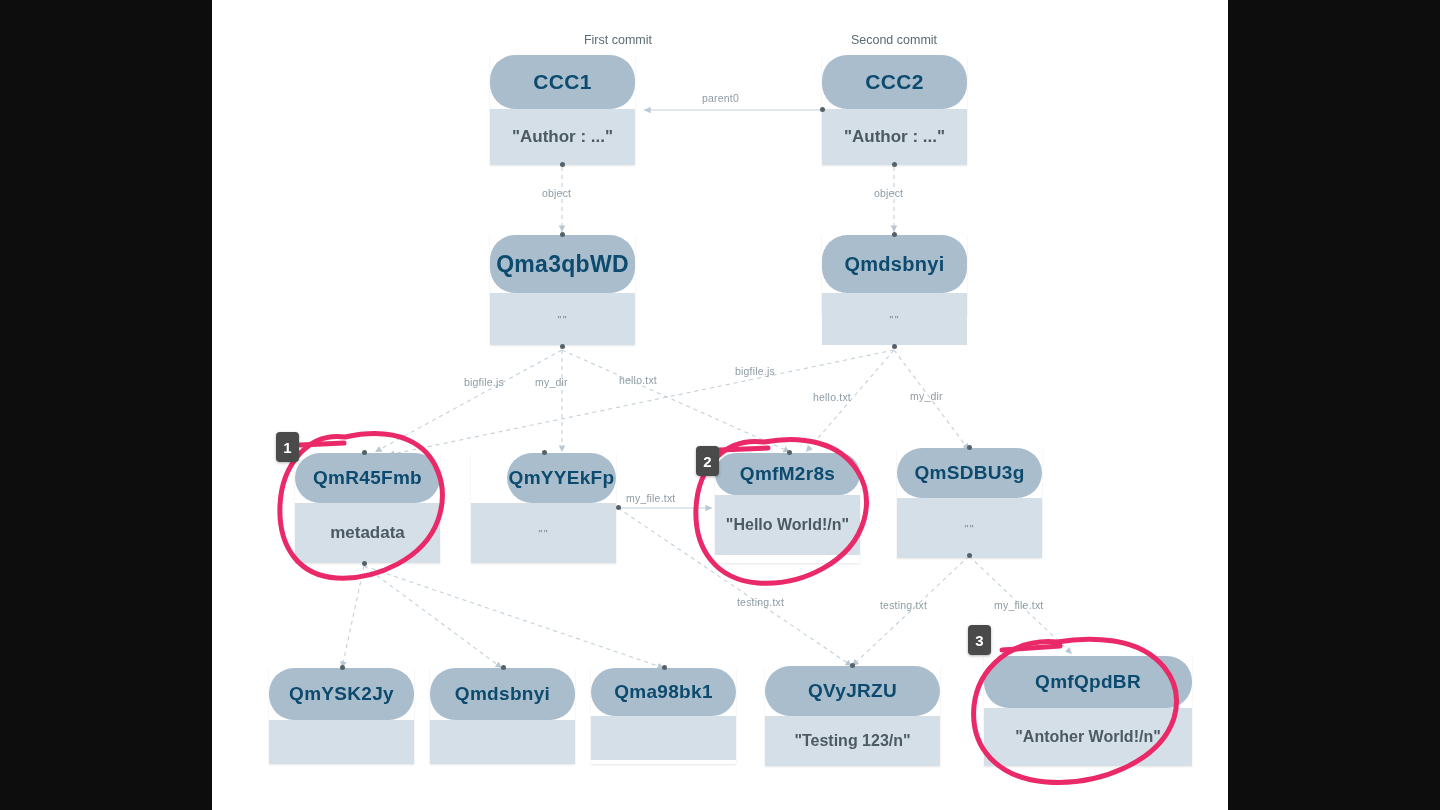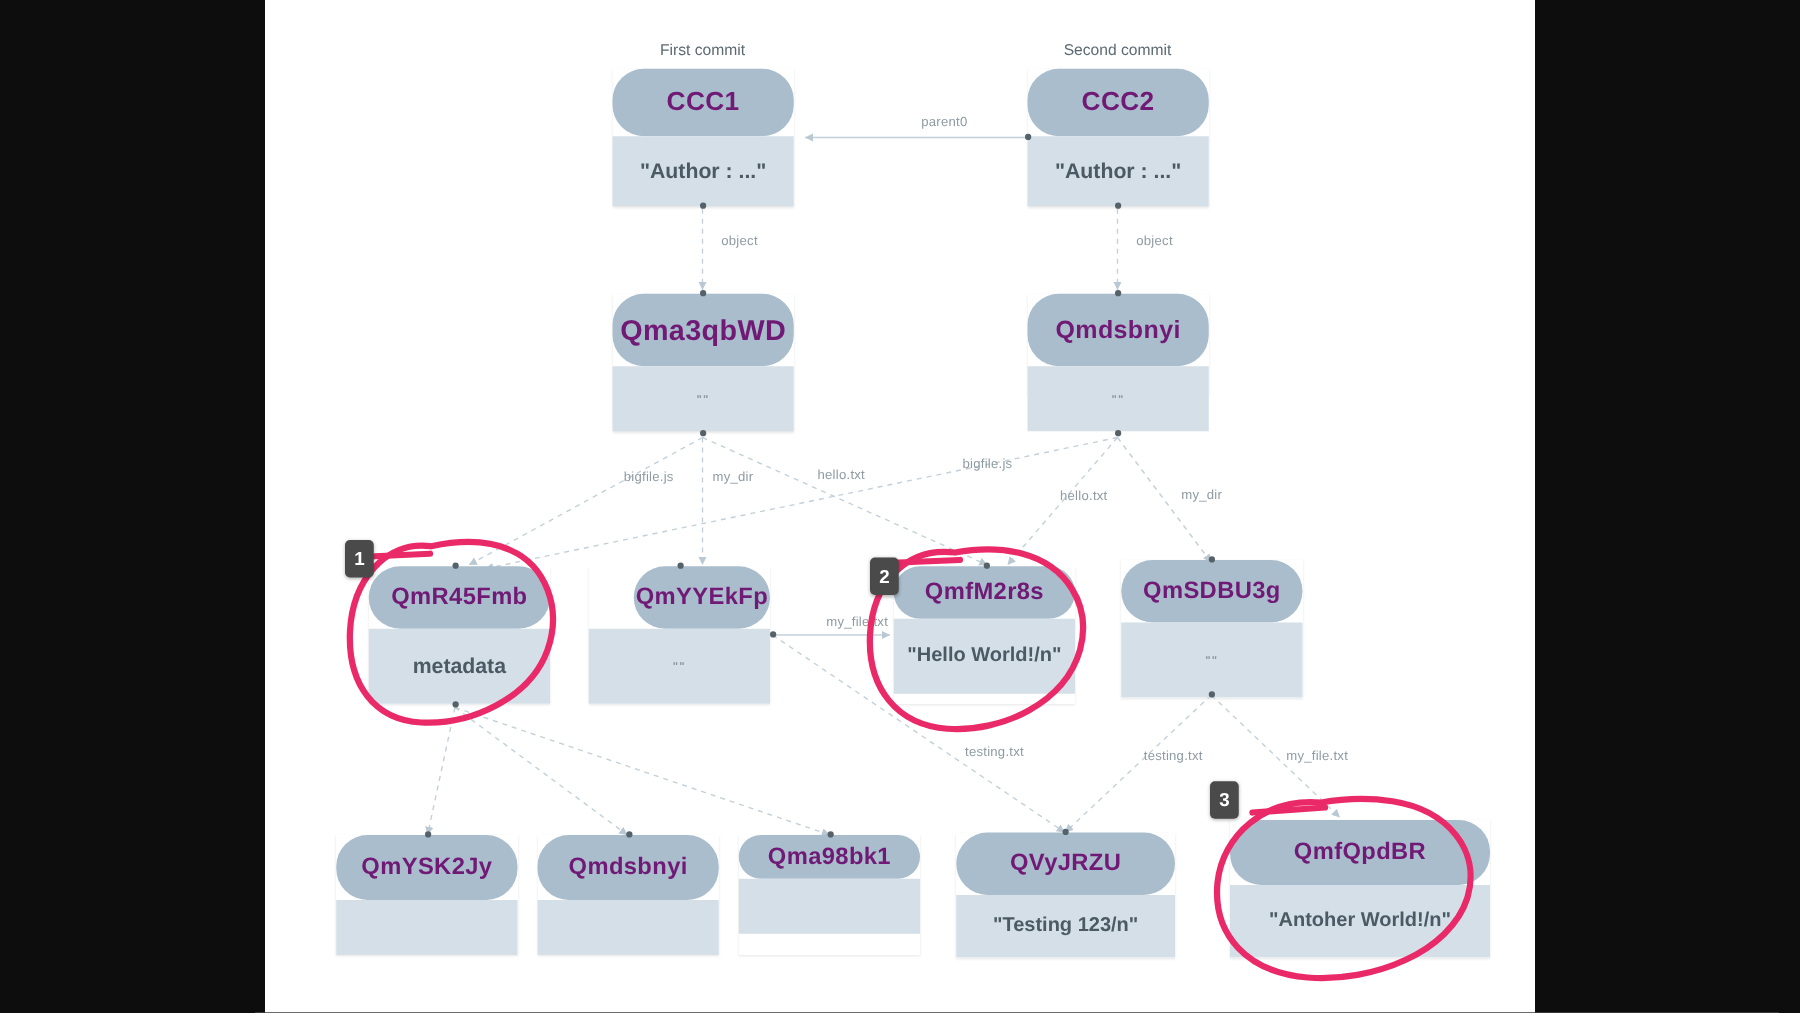--- a/index.html
+++ b/index.html
@@ -33,21 +33,21 @@
     width: 1016px; height: 810px;
     pointer-events: none;
   }
   .node {
     position: absolute;
     box-sizing: border-box;
     box-shadow: 0 1px 2px rgba(0,0,0,0.10);
   }
   .node-head {
     background: #a9bdcd;
-    color: #701a75;
+    color: #0c4a6e;
     font-weight: bold;
     display: flex;
     align-items: center;
     justify-content: center;
     letter-spacing: 0.3px;
     border-radius: 25px;
   }
   .node-body {
     background: #d5dfe8;
     color: #4b5a63;
@@ -68,21 +68,20 @@
     font-size: 12.5px;
     text-align: center;
     white-space: nowrap;
   }
   .edge-label {
     position: absolute;
     color: #8e9ba3;
     font-size: 10.5px;
     white-space: nowrap;
     letter-spacing: 0.2px;
-    margin-left: 35px;
   }
   .badge {
     position: absolute;
     width: 23px; height: 30px;
     background: #4a4a4a;
     border-radius: 4px;
     color: #ffffff;
     font-size: 15px;
     font-weight: bold;
     display: flex;
@@ -161,21 +160,21 @@
       <div class="dot" style="left:575px; top:450px;"></div>
       <div class="dot" style="left:755px; top:445px;"></div>
       <div class="dot" style="left:404px; top:505px;"></div>
       <div class="dot" style="left:150px; top:561px;"></div>
       <div class="dot" style="left:755px; top:553px;"></div>
       <div class="dot" style="left:128px; top:665px;"></div>
       <div class="dot" style="left:289px; top:665px;"></div>
       <div class="dot" style="left:450px; top:665px;"></div>
       <div class="dot" style="left:638px; top:663px;"></div>
 
-      <div class="caption" style="left:260px; top:33px; width:180px;">First commit</div>
+      <div class="caption" style="left:260px; top:33px; width:180px;text-align:right;">First commit</div>
       <div class="caption" style="left:592px; top:33px; width:180px;">Second commit</div>
 
       <div class="node" style="left:278px; top:55px; width:145px; height:110px;">
         <div class="node-head" style="height:54px; font-size:21px;">CCC1</div>
         <div class="node-body" style="height:56px; font-size:17px;">"Author : ..."</div>
       </div>
 
       <div class="node" style="left:610px; top:55px; width:145px; height:110px;">
         <div class="node-head" style="height:54px; font-size:21px;">CCC2</div>
         <div class="node-body" style="height:56px; font-size:17px;">"Author : ..."</div>
@@ -215,21 +214,21 @@
         <div class="node-head" style="height:52px; font-size:19px;">QmYSK2Jy</div>
         <div class="node-body" style="height:44px; font-size:15px;"></div>
       </div>
 
       <div class="node" style="left:218px; top:668px; width:145px; height:96px;">
         <div class="node-head" style="height:52px; font-size:19px;">Qmdsbnyi</div>
         <div class="node-body" style="height:44px; font-size:15px;"></div>
       </div>
 
       <div class="node" style="left:379px; top:668px; width:145px; height:96px;">
-        <div class="node-head" style="height:35px; font-size:19px;">Qma98bk1</div>
+        <div class="node-head" style="height:48px; font-size:19px;">Qma98bk1</div>
         <div class="node-body" style="height:44px; font-size:15px;"></div>
       </div>
 
       <div class="node" style="left:553px; top:666px; width:175px; height:100px;">
         <div class="node-head" style="height:50px; font-size:19px;">QVyJRZU</div>
         <div class="node-body" style="height:50px; font-size:16px;">"Testing 123/n"</div>
       </div>
 
       <div class="node" style="left:772px; top:656px; width:208px; height:110px;">
         <div class="node-head" style="height:52px; font-size:19px;">QmfQpdBR</div>

